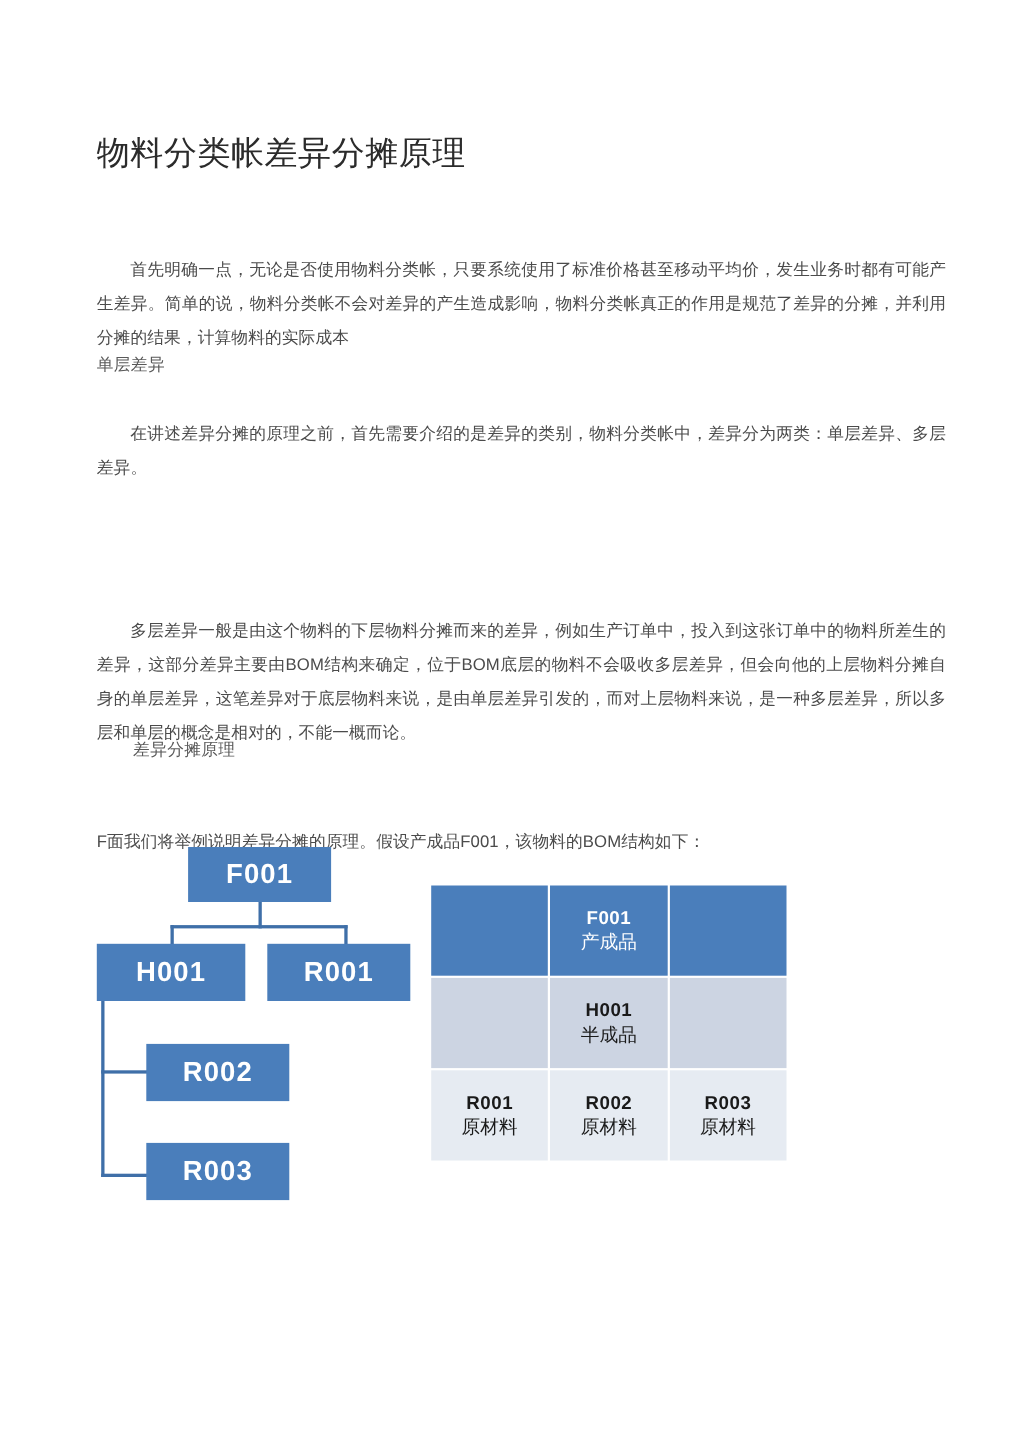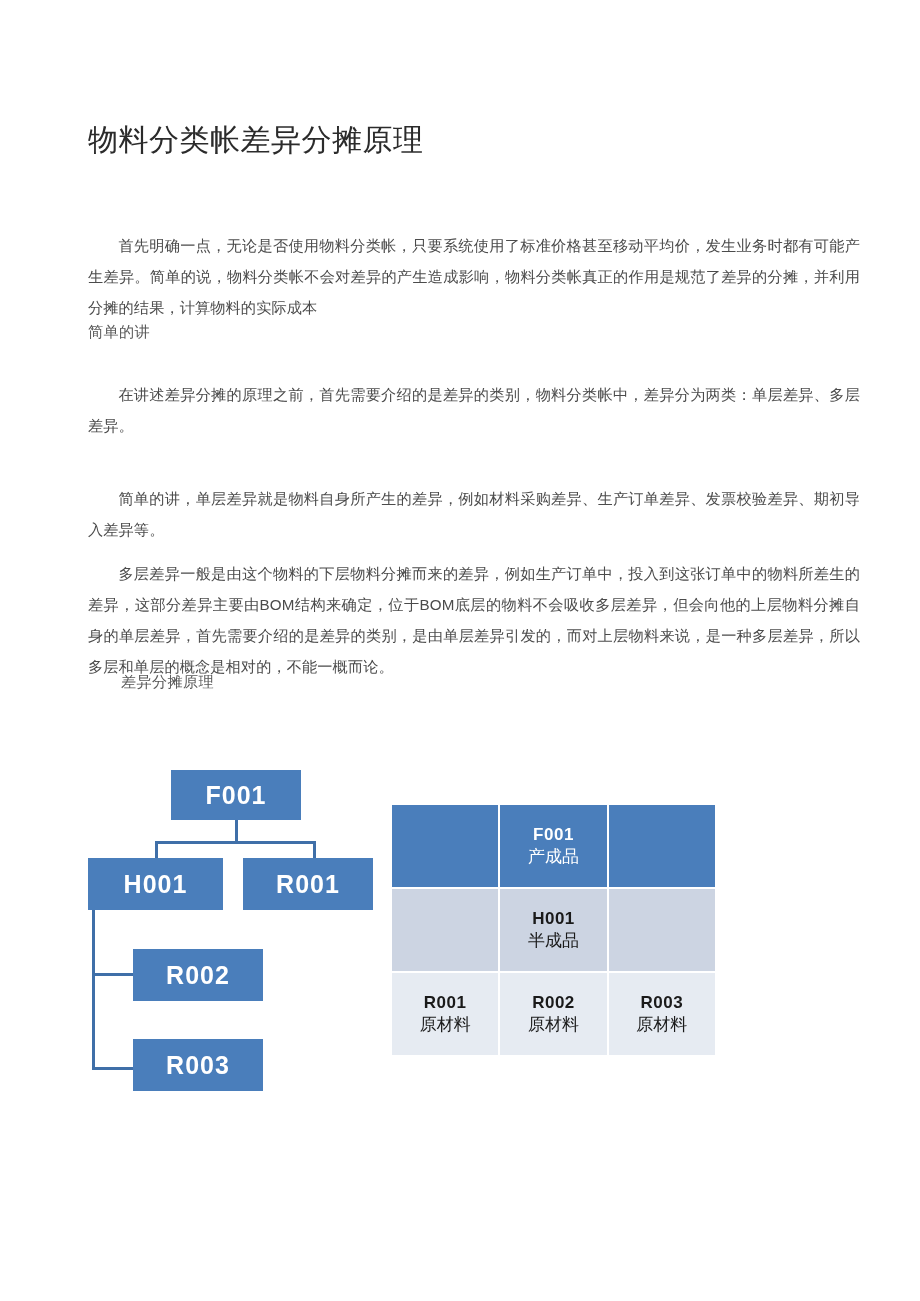--- a/index.html
+++ b/index.html
@@ -149,30 +149,30 @@
 </style>
 </head>
 <body>
 
 <div class="page">
 
   <h1 class="doc-title">物料分类帐差异分摊原理</h1>
 
   <p class="para indent p1">首先明确一点，无论是否使用物料分类帐，只要系统使用了标准价格甚至移动平均价，发生业务时都有可能产生差异。简单的说，物料分类帐不会对差异的产生造成影响，物料分类帐真正的作用是规范了差异的分摊，并利用分摊的结果，计算物料的实际成本</p>
 
-  <div class="heading h1">简单的讲</div>
+  <div class="heading h1">单层差异</div>
 
   <p class="para indent p2">在讲述差异分摊的原理之前，首先需要介绍的是差异的类别，物料分类帐中，差异分为两类：单层差异、多层差异。</p>
 
-  <p class="para indent p3">简单的讲，单层差异就是物料自身所产生的差异，例如材料采购差异、生产订单差异、发票校验差异、期初导入差异等。</p>
-
-  <p class="para indent p4">多层差异一般是由这个物料的下层物料分摊而来的差异，例如生产订单中，投入到这张订单中的物料所差生的差异，这部分差异主要由BOM结构来确定，位于BOM底层的物料不会吸收多层差异，但会向他的上层物料分摊自身的单层差异，首先需要介绍的是差异的类别，是由单层差异引发的，而对上层物料来说，是一种多层差异，所以多层和单层的概念是相对的，不能一概而论。</p>
+
+  <p class="para indent p4">多层差异一般是由这个物料的下层物料分摊而来的差异，例如生产订单中，投入到这张订单中的物料所差生的差异，这部分差异主要由BOM结构来确定，位于BOM底层的物料不会吸收多层差异，但会向他的上层物料分摊自身的单层差异，这笔差异对于底层物料来说，是由单层差异引发的，而对上层物料来说，是一种多层差异，所以多层和单层的概念是相对的，不能一概而论。</p>
 
   <div class="heading h2">差异分摊原理</div>
 
+  <p class="para p5">F面我们将举例说明差异分摊的原理。假设产成品F001，该物料的BOM结构如下：</p>
 
   <div class="figure">
 
     <div class="tree">
       <div class="conn c-v1"></div>
       <div class="conn c-h1"></div>
       <div class="conn c-v2"></div>
       <div class="conn c-v3"></div>
       <div class="conn c-v4"></div>
       <div class="conn c-h2"></div>

